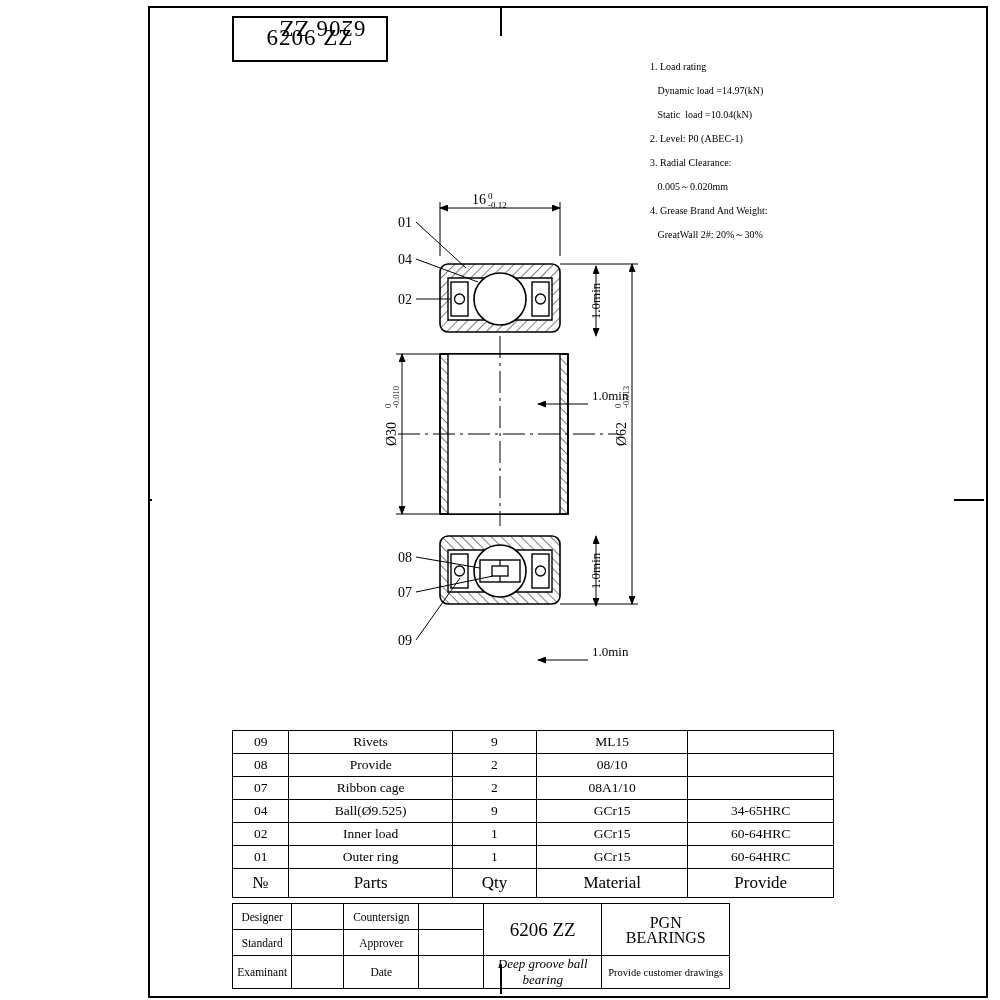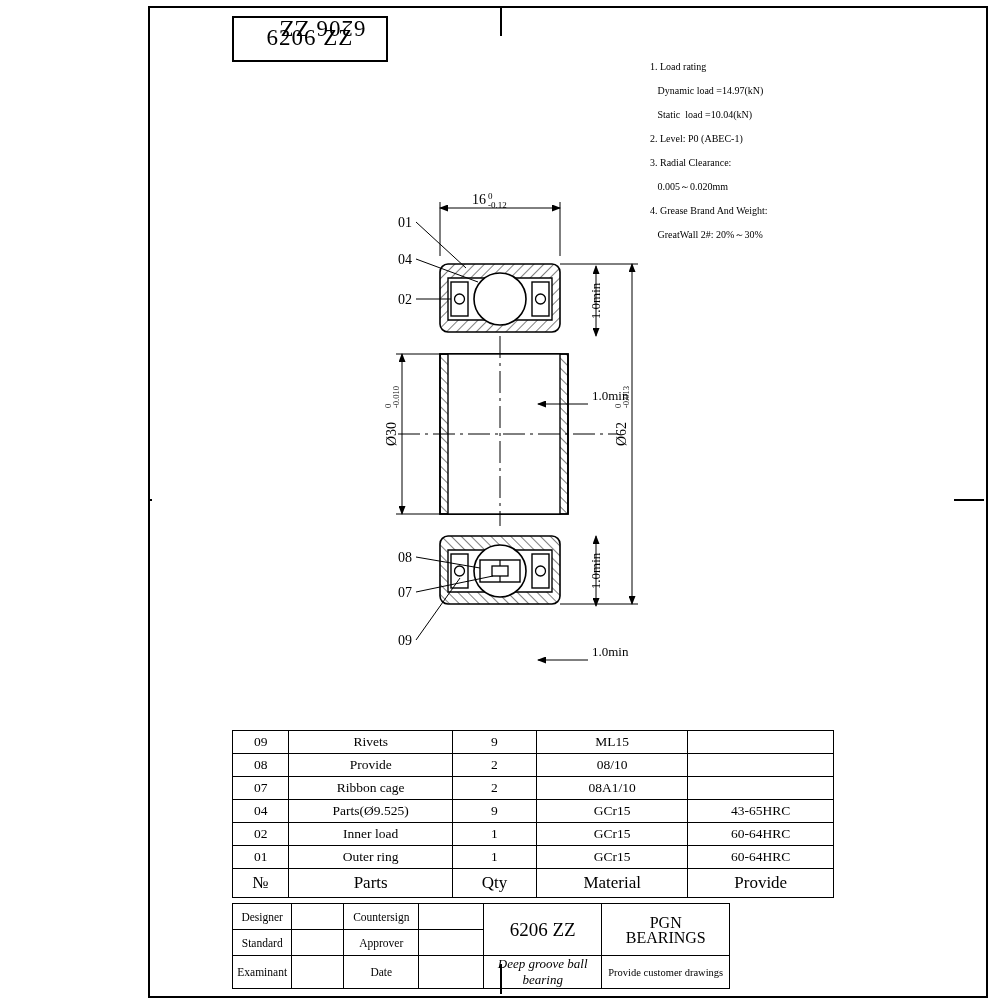--- a/index.html
+++ b/index.html
@@ -206,24 +206,24 @@
       </tr>
       <tr>
         <td class="c-no">07</td>
         <td class="c-part">Ribbon cage</td>
         <td class="c-qty">2</td>
         <td class="c-mat">08A1/10</td>
         <td class="c-rem"></td>
       </tr>
       <tr>
         <td class="c-no">04</td>
-        <td class="c-part">Parts(Ø9.525)</td>
+        <td class="c-part">Ball(Ø9.525)</td>
         <td class="c-qty">9</td>
         <td class="c-mat">GCr15</td>
-        <td class="c-rem">43-65HRC</td>
+        <td class="c-rem">34-65HRC</td>
       </tr>
       <tr>
         <td class="c-no">02</td>
         <td class="c-part">Inner load</td>
         <td class="c-qty">1</td>
         <td class="c-mat">GCr15</td>
         <td class="c-rem">60-64HRC</td>
       </tr>
       <tr>
         <td class="c-no">01</td>

